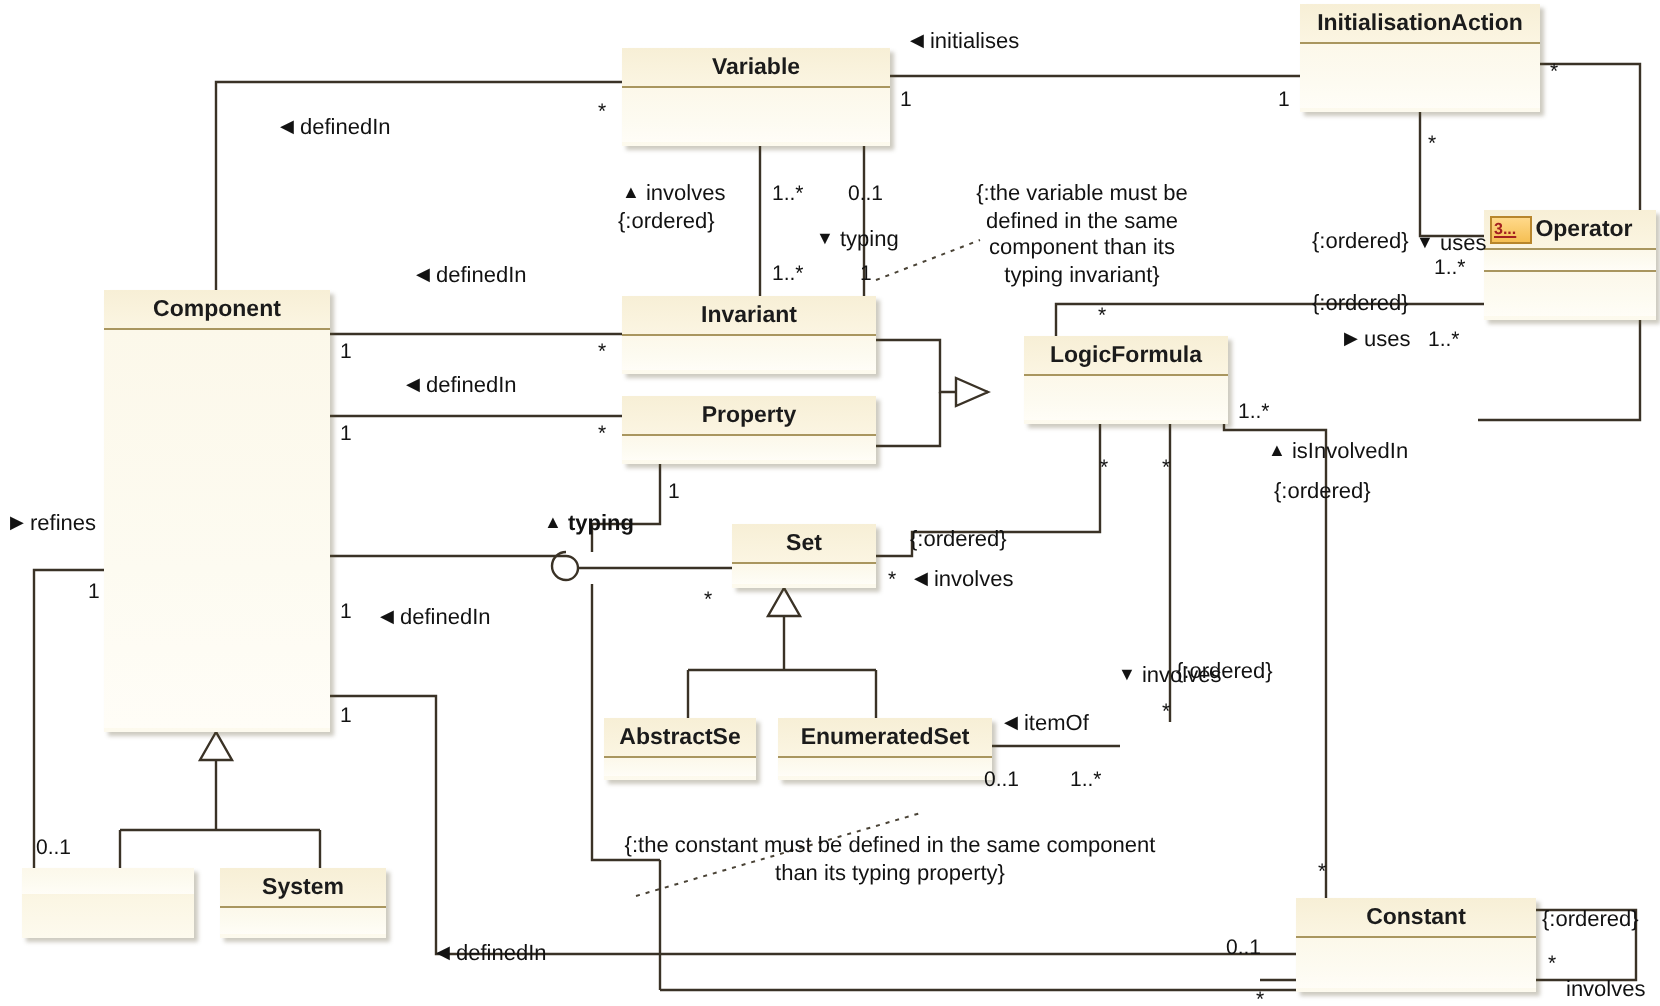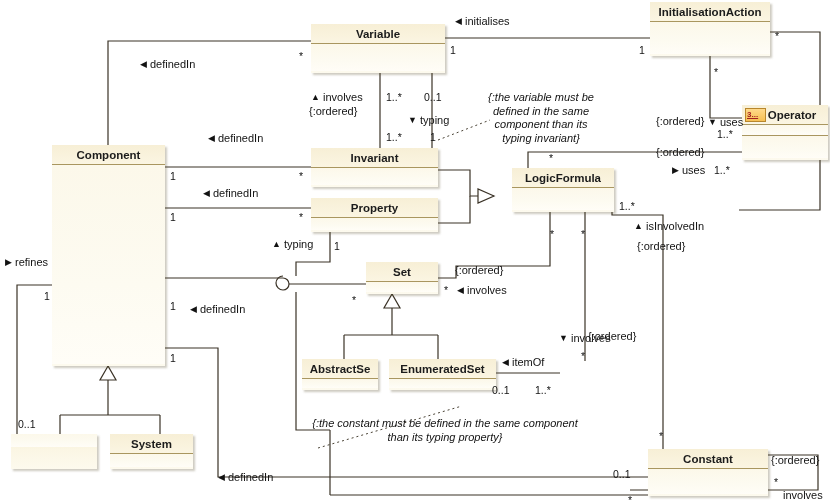--- a/index.html
+++ b/index.html
@@ -55,21 +55,21 @@
     text-decoration:underline;
   }
 
   
   .lbl{
     position:absolute;z-index:4;
     font-size:11px;color:#121212;white-space:nowrap;
     line-height:12px;
   }
   .lbl.mult{font-size:10.5px;}
-  .lbl.ctr{text-align:center;white-space:normal;line-height:13.5px;font-style:italic;}
+  .lbl.ctr{text-align:center;white-space:normal;line-height:13.5px;}
   .tri{display:inline-block;font-size:9px;line-height:11px;vertical-align:1px;}
 </style>
 </head>
 <body>
 
 <div id="diagram">
 
   <svg class="layer edges" viewBox="0 0 830 503" xmlns="http://www.w3.org/2000/svg">
     <g fill="none" stroke="#3a3226" stroke-width="1.2" stroke-linejoin="miter" stroke-linecap="butt">
 
@@ -250,21 +250,21 @@
   <div class="lbl" style="left:311px;top:91px;">
     <span class="tri">▲</span>
     <span>involves</span>
   </div>
 
   <div class="lbl" style="left:408px;top:114px;">
     <span class="tri">▼</span>
     <span>typing</span>
   </div>
 
-  <div class="lbl" style="left:272px;top:238px;">
+  <div class="lbl" style="left:272px;top:256px;font-weight:bold;">
     <span class="tri">▲</span>
     <span>typing</span>
   </div>
 
   <div class="lbl" style="left:5px;top:256px;">
     <span class="tri">▶</span>
     <span>refines</span>
   </div>
 
   <div class="lbl" style="left:708px;top:100px;margin-top:16px;">

